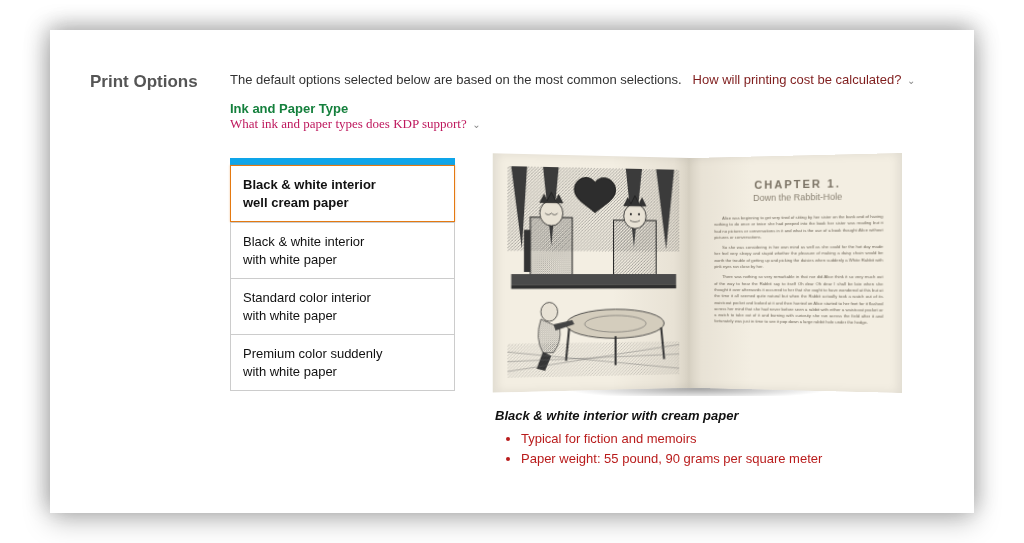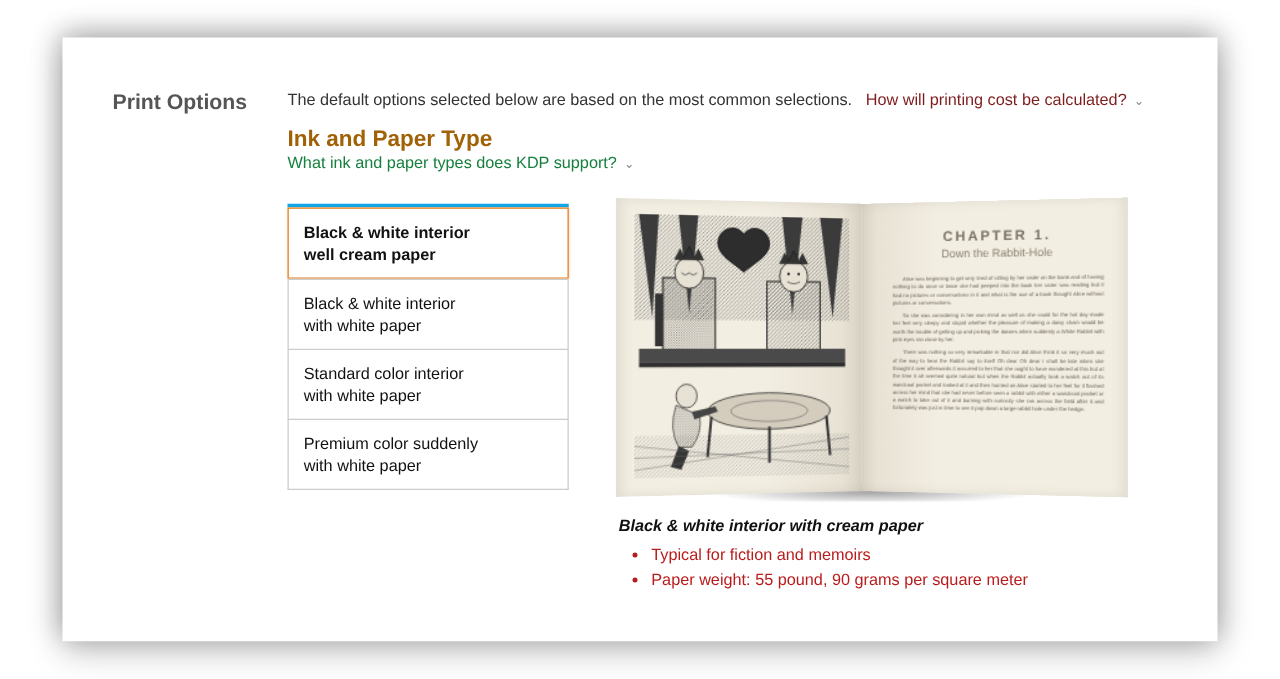--- a/index.html
+++ b/index.html
@@ -51,45 +51,46 @@
     .intro-line .link {
       color: #7f1d1d;
       cursor: pointer;
     }
     .chev {
       font-size: 10px;
       color: #888;
       margin-left: 2px;
     }
     .sub-heading {
-      font-size: 18px;
-      font-weight: 700;
-      color: #a16207;
+      font-size: 13px;
+      font-weight: 700;
+      color: #15803d;
     }
     .sub-link {
       font-size: 13px;
-      color: #15803d;
+      color: #be185d;
       cursor: pointer;
       margin-bottom: 12px;
       display: inline-block;
+      font-family: Liberation Serif, serif;
     }
     .two-col {
       display: flex;
       gap: 40px;
       margin-top: 14px;
     }
     .options-col {
       width: 225px;
       flex-shrink: 0;
     }
     .preview-col {
       flex: 1;
     }
     .option-list {
-      border-top: 3px solid #0ea5e9;
+      border-top: 7px solid #0ea5e9;
     }
     .option {
       border: 1px solid #ccc;
       border-top: none;
       padding: 10px 12px;
       font-size: 13px;
       line-height: 1.35;
       cursor: pointer;
       background: #fff;
     }

